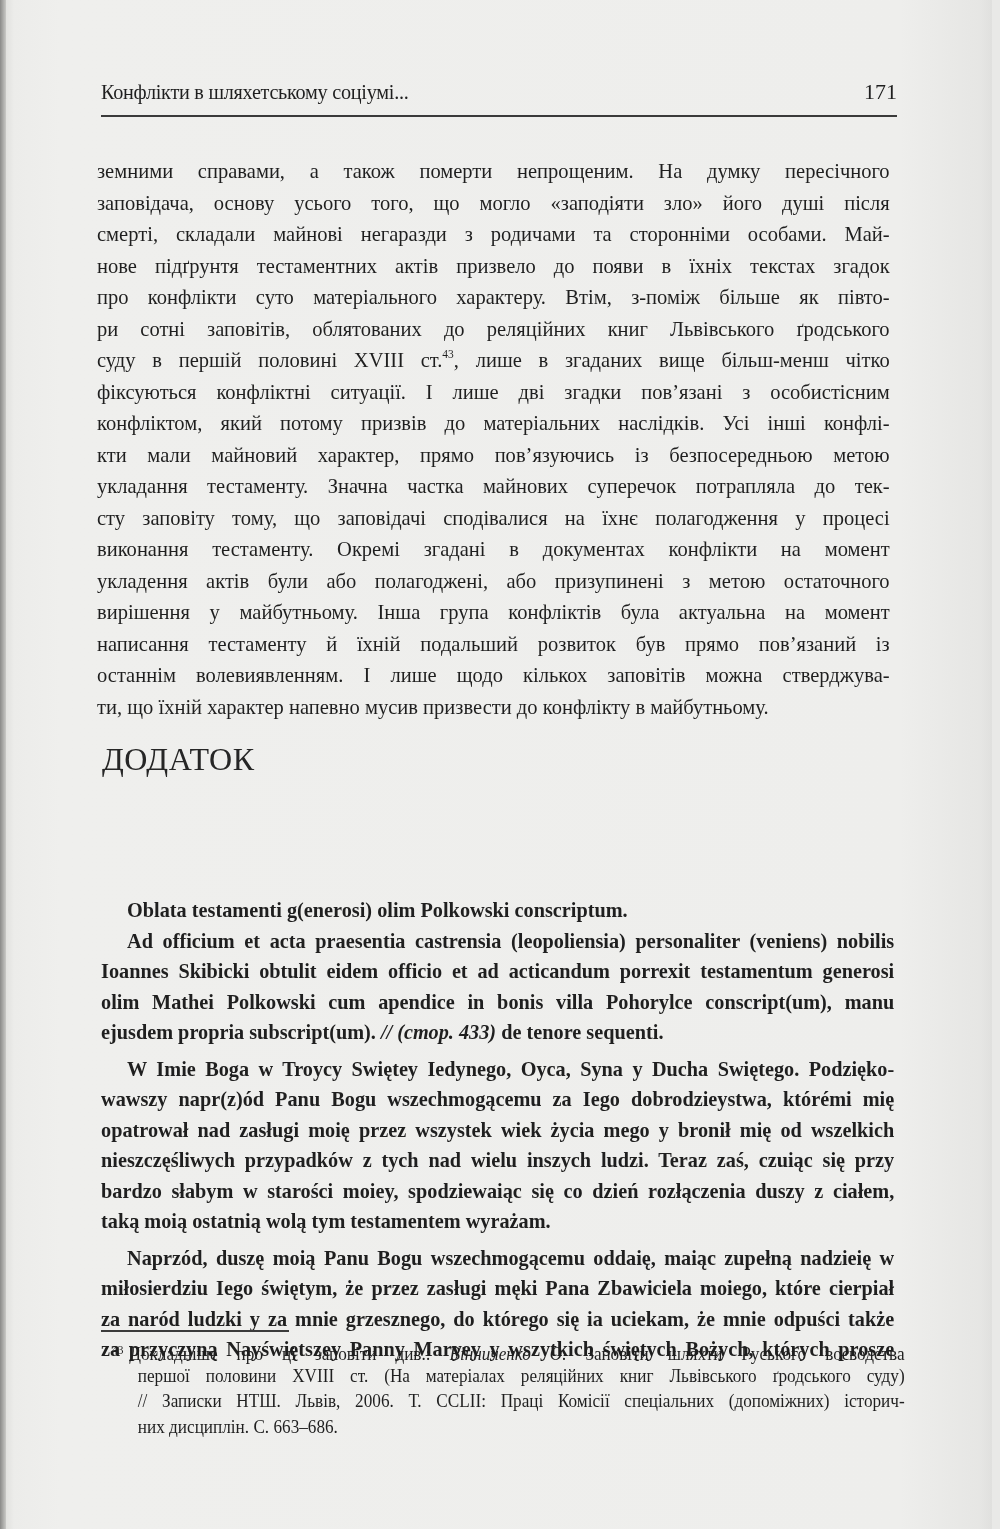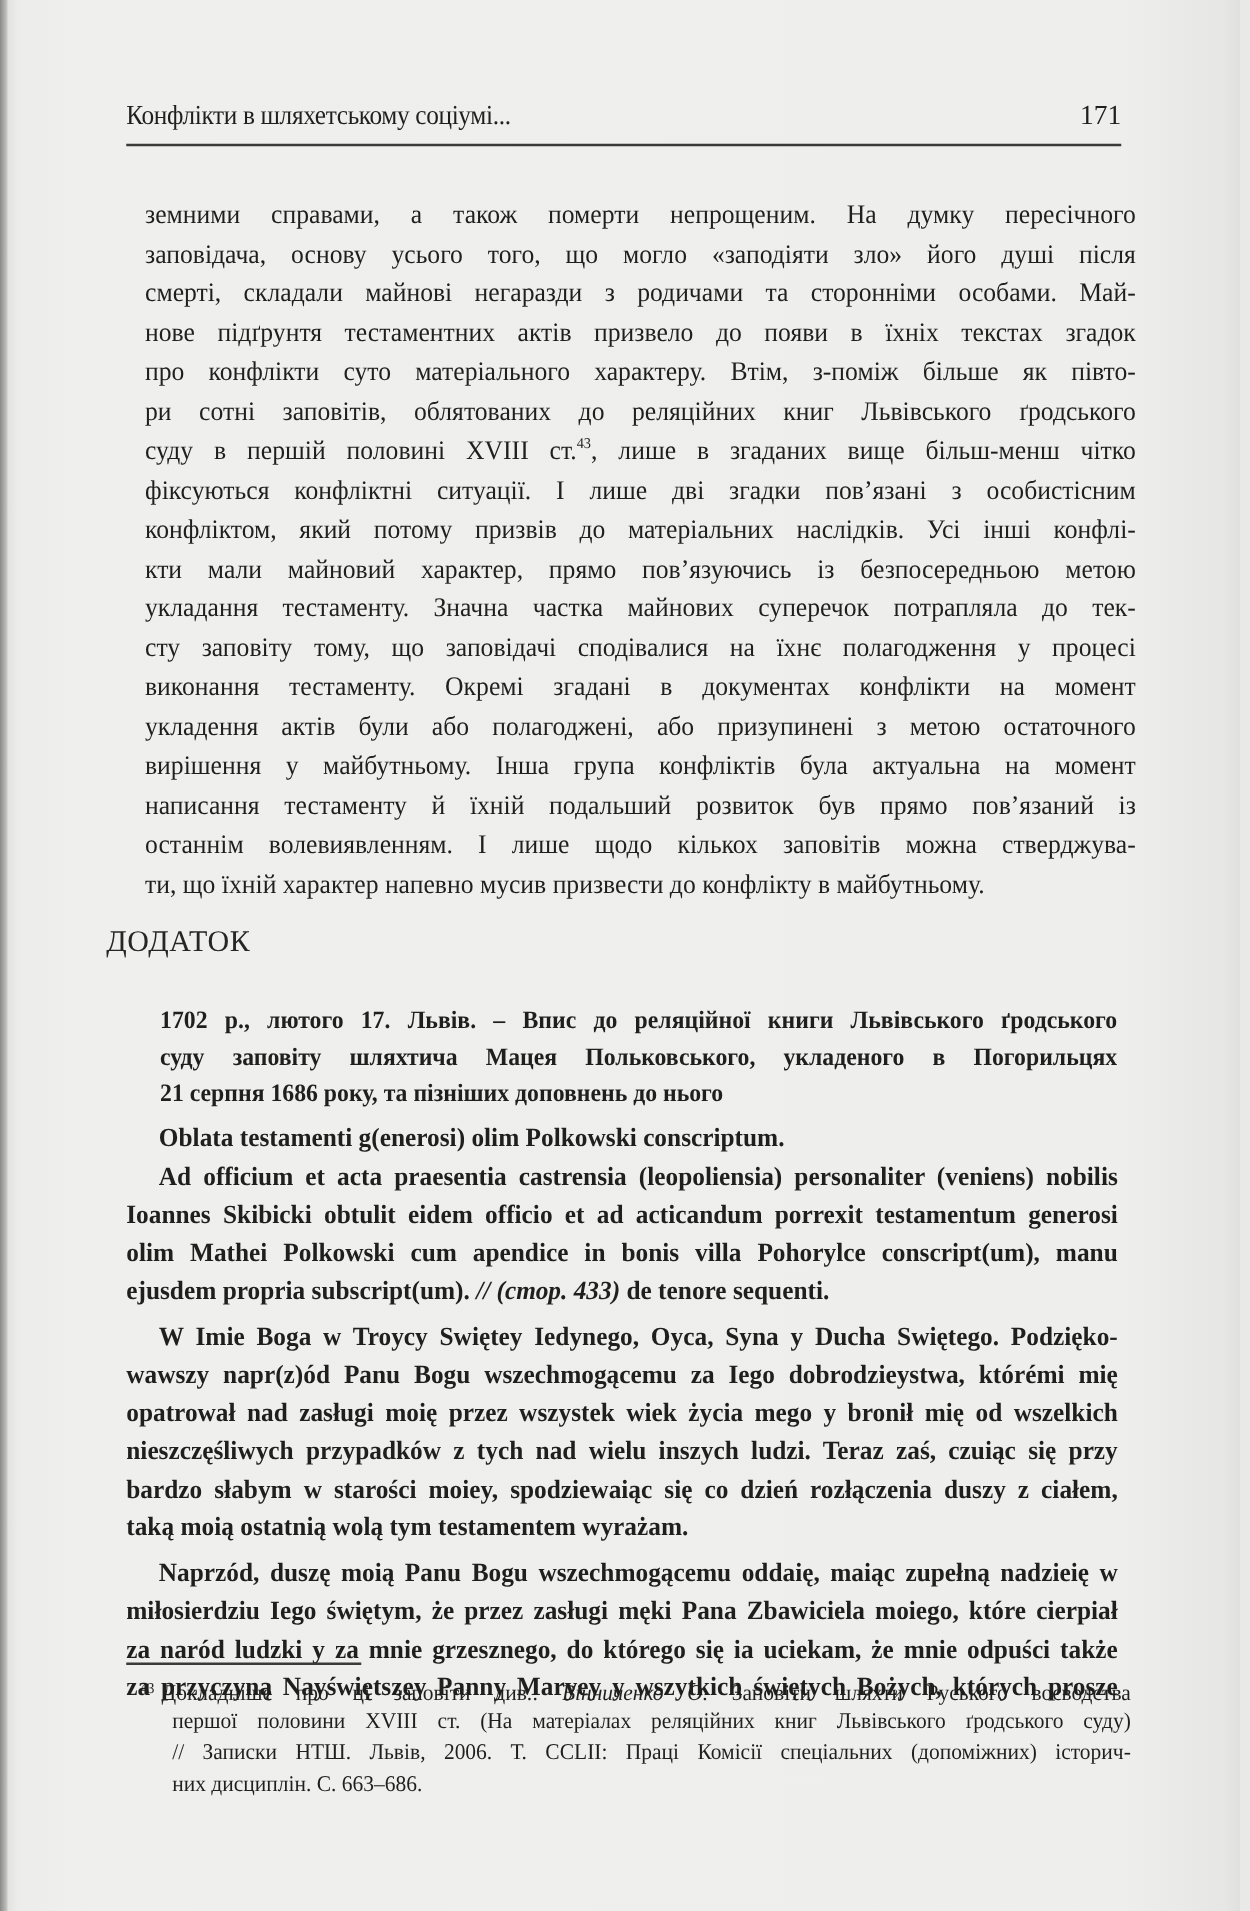--- a/index.html
+++ b/index.html
@@ -26,34 +26,34 @@
     position: absolute; left: 0; top: 0;
     font-size: 22px; letter-spacing: -0.3px;
     transform: scaleX(0.92); transform-origin: left top;
   }
   .running-head .pagenum {
     position: absolute; right: 0; top: 0;
     font-size: 22px;
     text-align: center;
   }
   .body {
-    position: absolute; left: 116px; top: 156px; width: 793px;
+    position: absolute; left: 97px; top: 156px; width: 793px;
   }
   .line {
     display: block; height: 31.5px; line-height: 31.5px;
     font-size: 21.5px; white-space: nowrap;
     text-align: justify; text-align-last: justify;
     transform: scaleX(0.955); transform-origin: left center; width: 830px;
   }
   .line.last { text-align-last: left; }
   .line.indent { text-indent: 27px; }
   sup { font-size: 12px; line-height: 0; vertical-align: 9px; }
   .section-title {
-    position: absolute; left: 85px; top: 741px;
-    font-size: 24px; letter-spacing: 0.5px; color: #262626;
+    position: absolute; left: 102px; top: 741px;
+    font-size: 32px; letter-spacing: 0.5px; color: #262626;
   }
   .doc-head {
     position: absolute; left: 128px; top: 802px; width: 766px;
   }
   .doc-head .line {
     font-weight: bold; font-size: 20px; height: 29.5px; line-height: 29.5px;
     transform: scaleX(0.95); width: 806px;
   }
   .latin {
     position: absolute; left: 101px; top: 895px; width: 793px; font-weight: bold;
@@ -101,25 +101,20 @@
     <span class="line">виконання тестаменту. Окремі згадані в документах конфлікти на момент</span>
     <span class="line">укладення актів були або полагоджені, або призупинені з метою остаточного</span>
     <span class="line">вирішення у майбутньому. Інша група конфліктів була актуальна на момент</span>
     <span class="line">написання тестаменту й їхній подальший розвиток був прямо пов’язаний із</span>
     <span class="line">останнім волевиявленням. І лише щодо кількох заповітів можна стверджува-</span>
     <span class="line last">ти, що їхній характер напевно мусив призвести до конфлікту в майбутньому.</span>
   </div>
 
   <div class="section-title">ДОДАТОК</div>
 
-  <div class="doc-head">
-    <span class="line">1702 р., лютого 17. Львів. – Впис до реляційної книги Львівського ґродського</span>
-    <span class="line">суду заповіту шляхтича Мацея Польковського, укладеного в Погорильцях</span>
-    <span class="line last">21 серпня 1686 року, та пізніших доповнень до нього</span>
-  </div>
 
   <div class="latin">
     <span class="line indent last">Oblata testamenti g(enerosi) olim Polkowski conscriptum.</span>
     <span class="line indent">Ad officium et acta praesentia castrensia (leopoliensia) personaliter (veniens) nobilis</span>
     <span class="line">Ioannes Skibicki obtulit eidem officio et ad acticandum porrexit testamentum generosi</span>
     <span class="line">olim Mathei Polkowski cum apendice in bonis villa Pohorylce conscript(um), manu</span>
     <span class="line last"><span>ejusdem propria subscript(um). </span><i>// (стор. 433)</i><span> de tenore sequenti.</span></span>
     <div class="gap"></div>
     <span class="line indent">W Imie Boga w Troycy Swiętey Iedynego, Oyca, Syna y Ducha Swiętego. Podzięko-</span>
     <span class="line">wawszy napr(z)ód Panu Bogu wszechmogącemu za Iego dobrodzieystwa, którémi mię</span>

